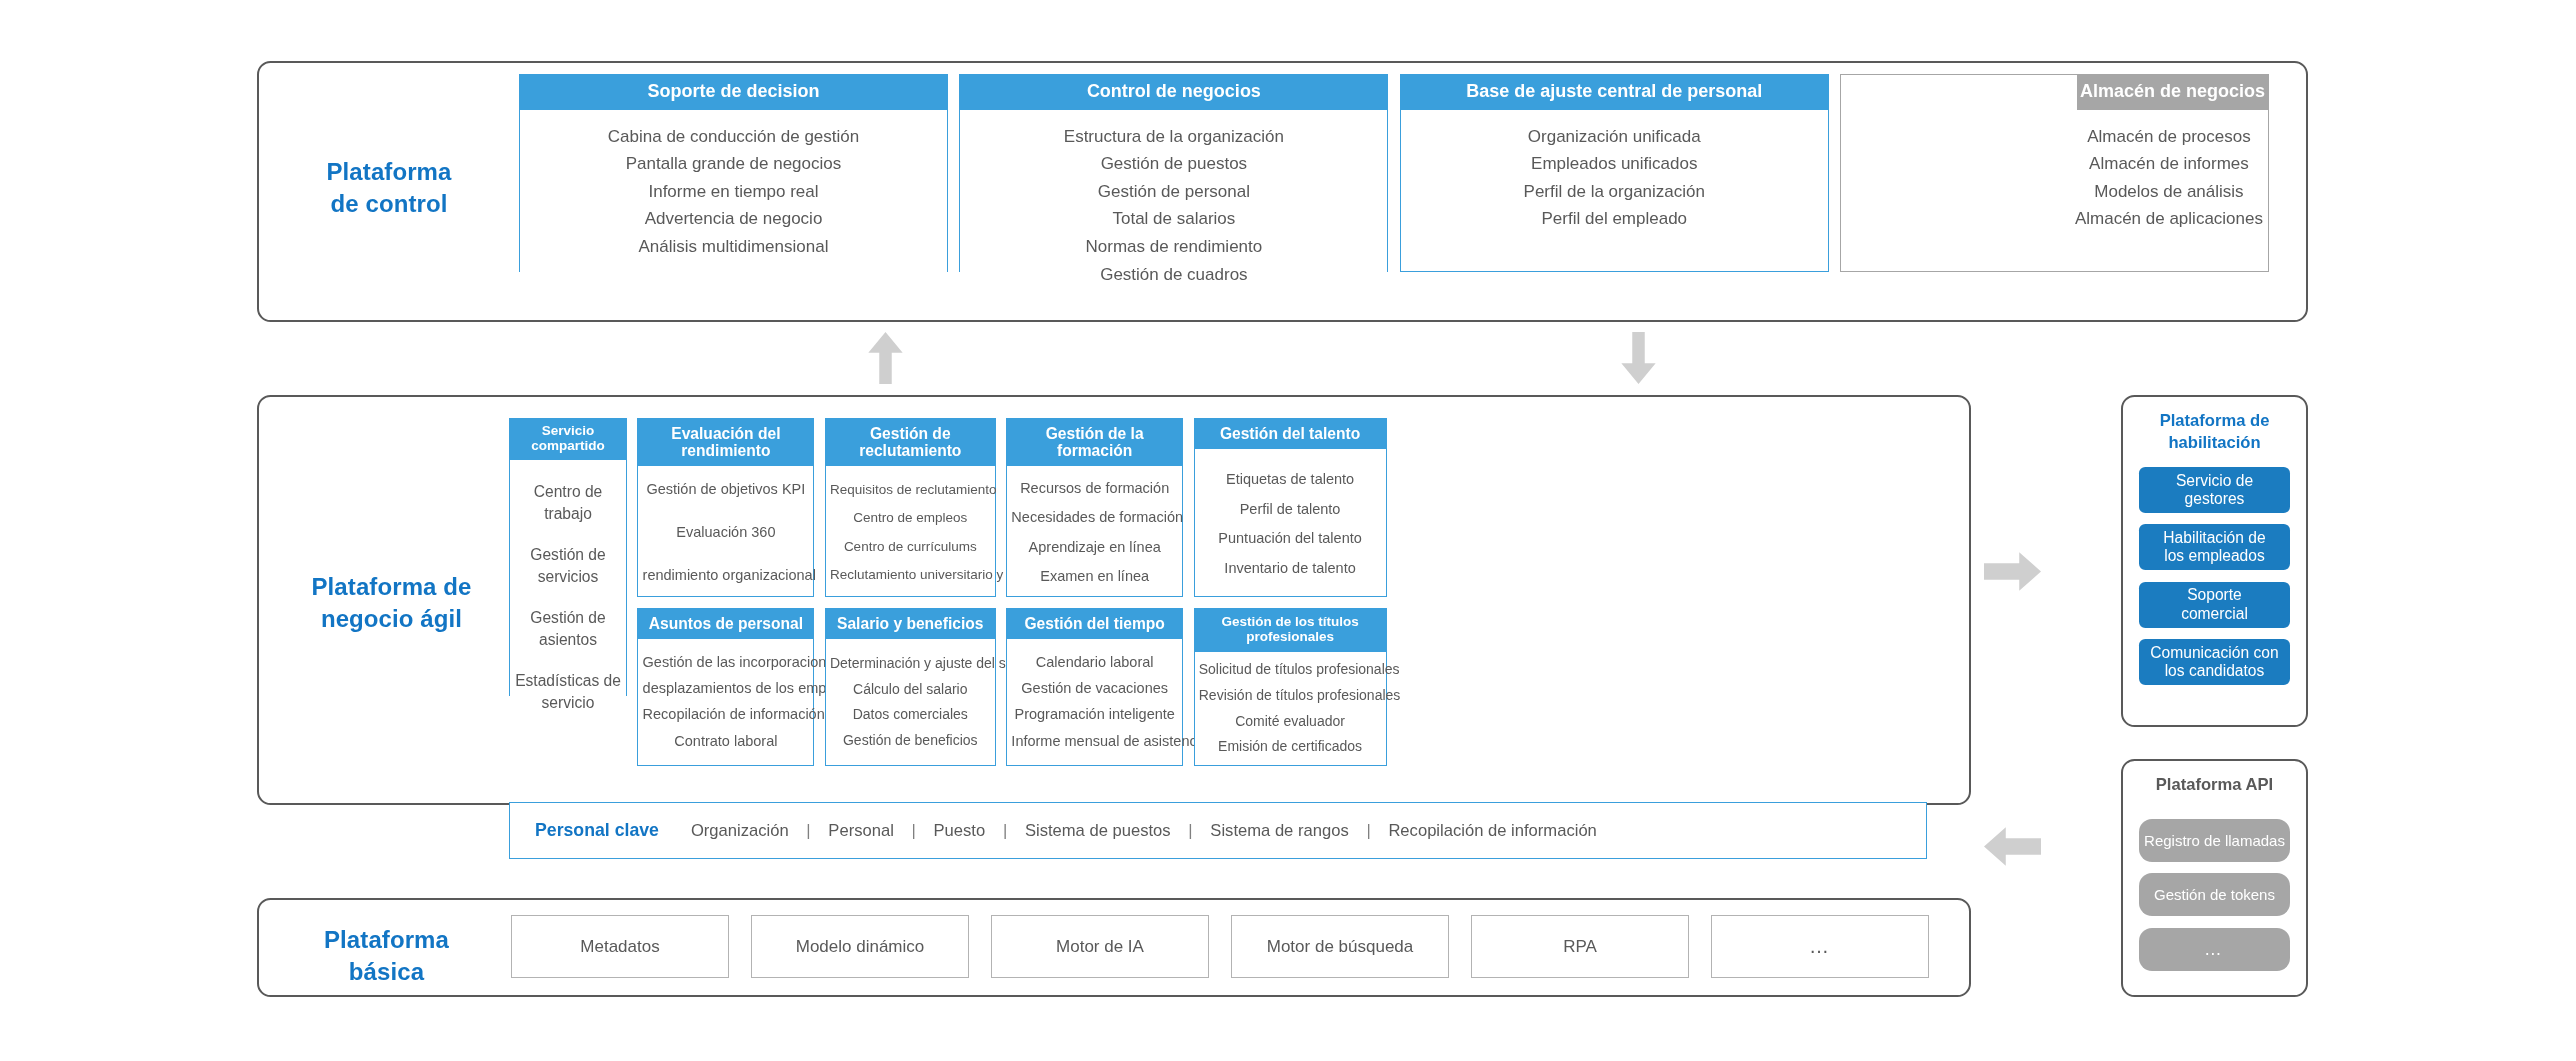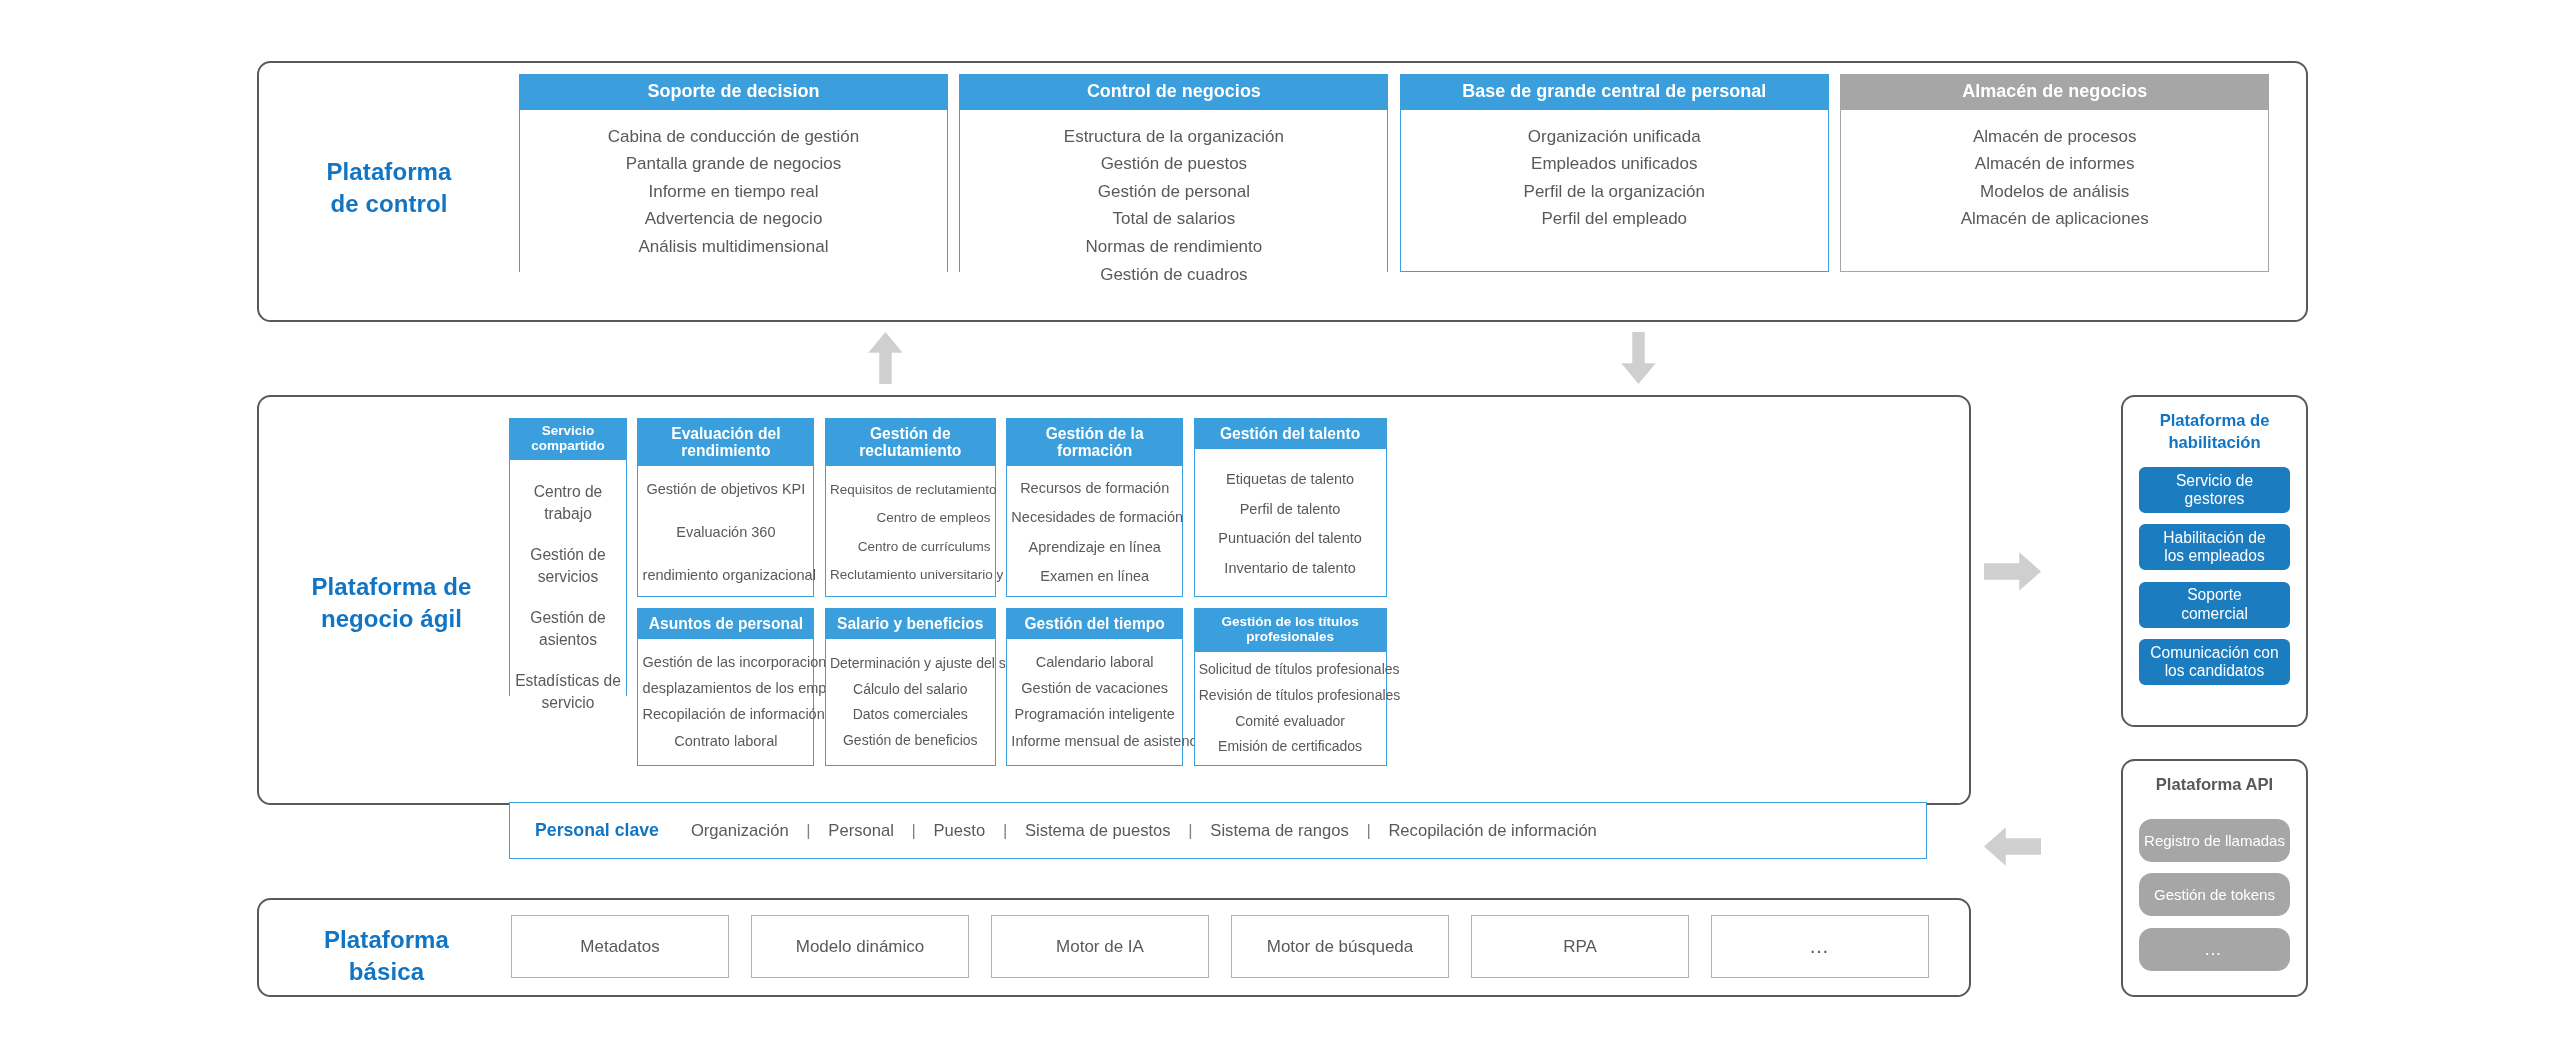--- a/index.html
+++ b/index.html
@@ -35,21 +35,21 @@
   #top-title{left:280px;top:156px;width:218px;font-size:24px;}
 
   .top-cards{position:absolute;left:519px;top:74px;display:flex;gap:11.4px;}
   .card{
     width:429px;
     background:#ffffff;
     box-sizing:border-box;
     display:flex;flex-direction:column;
   }
   .card.blue{border:1.6px solid #3a9fdc;}
-  .card.grey{border:1.6px solid #a6a6a6;}
+  .card.grey{border:1.6px solid #a6a6a6;align-items:flex-end;}
   .card-head{
     color:#ffffff;
     font-weight:bold;
     font-size:18px;
     text-align:center;
     padding:7.3px 3.1px 8.3px;
     line-height:1.1;
   }
   .card.blue > .card-head{background:#3a9fdc;}
   .card.grey > .card-head{background:#a6a6a6;}
@@ -169,21 +169,21 @@
       <div class="card-body">
           <div class="li">Estructura de la organización</div>
           <div class="li">Gestión de puestos</div>
           <div class="li">Gestión de personal</div>
           <div class="li">Total de salarios</div>
           <div class="li">Normas de rendimiento</div>
           <div class="li">Gestión de cuadros</div>
         </div>
     </div>
     <div class="card blue" id="top-card-2">
-      <div class="card-head">Base de grande central de personal</div>
+      <div class="card-head">Base de ajuste central de personal</div>
       <div class="card-body">
           <div class="li">Organización unificada</div>
           <div class="li">Empleados unificados</div>
           <div class="li">Perfil de la organización</div>
           <div class="li">Perfil del empleado</div>
         </div>
     </div>
     <div class="card grey" id="top-card-3">
       <div class="card-head">Almacén de negocios</div>
       <div class="card-body">
@@ -240,21 +240,21 @@
               <div class="li">desplazamientos de los empleados</div>
               <div class="li">Recopilación de información</div>
               <div class="li">Contrato laboral</div>
             </div>
         </div>
       </div>
 
       <div class="mid-col">
         <div class="mcard h1 w2">
           <div class="card-head">Gestión de reclutamiento</div>
-          <div class="card-body" style="font-size:13.5px;gap:13.5px;text-align:right;">
+          <div class="card-body" style="font-size:13.5px;gap:13.5px;">
               <div class="li">Requisitos de reclutamiento</div>
               <div class="li">Centro de empleos</div>
               <div class="li">Centro de currículums</div>
               <div class="li">Reclutamiento universitario y social</div>
             </div>
         </div>
         <div class="mcard h2 w2">
           <div class="card-head">Salario y beneficios</div>
           <div class="card-body" style="font-size:14px;">
               <div class="li">Determinación y ajuste del salario</div>

